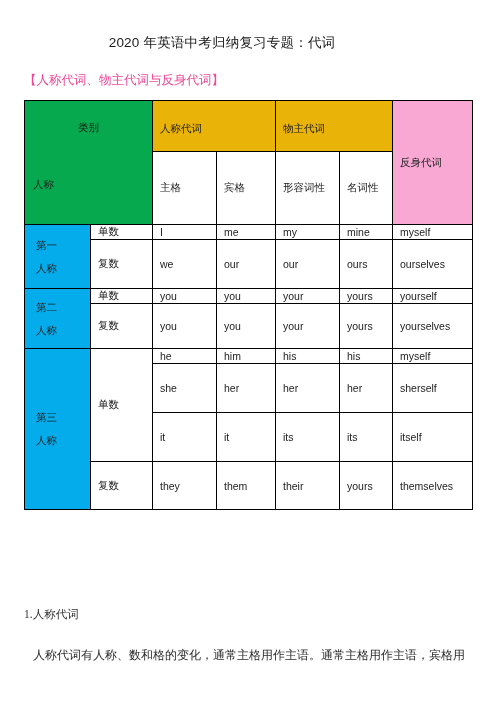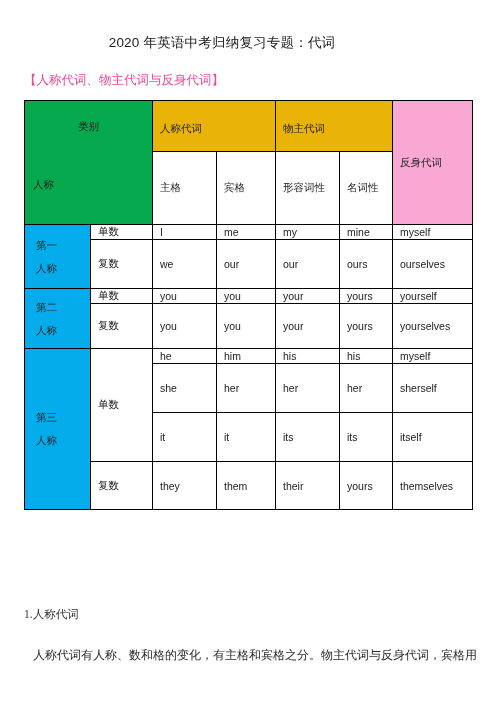--- a/index.html
+++ b/index.html
@@ -77,21 +77,21 @@
     padding: 0 !important;
   }
   .corner-cat {
     position: absolute;
     top: 19px;
     left: 0;
     width: 100%;
     text-align: center;
     font-size: 10.5px;
     color: #1d1d1d;
-    font-family: Liberation Serif, serif;
+    font-family: Liberation Sans, sans-serif;
   }
   .corner-per {
     position: absolute;
     bottom: 32px;
     left: 8px;
     font-size: 10.5px;
     color: #1d1d1d;
     font-family: "Liberation Serif", "DejaVu Serif", serif;
   }
   .cell-group-head {
@@ -287,15 +287,15 @@
         <td class="cell-word">them</td>
         <td class="cell-word">their</td>
         <td class="cell-word">yours</td>
         <td class="cell-word">themselves</td>
       </tr>
     </tbody>
   </table>
 
   <div class="note-heading">1.人称代词</div>
 
-  <div class="note-para">人称代词有人称、数和格的变化，有主格和宾格之分。物主代词与反身代词，宾格用</div>
+  <div class="note-para">人称代词有人称、数和格的变化，通常主格用作主语。通常主格用作主语，宾格用</div>
 
 </div>
 
 </body></html>

